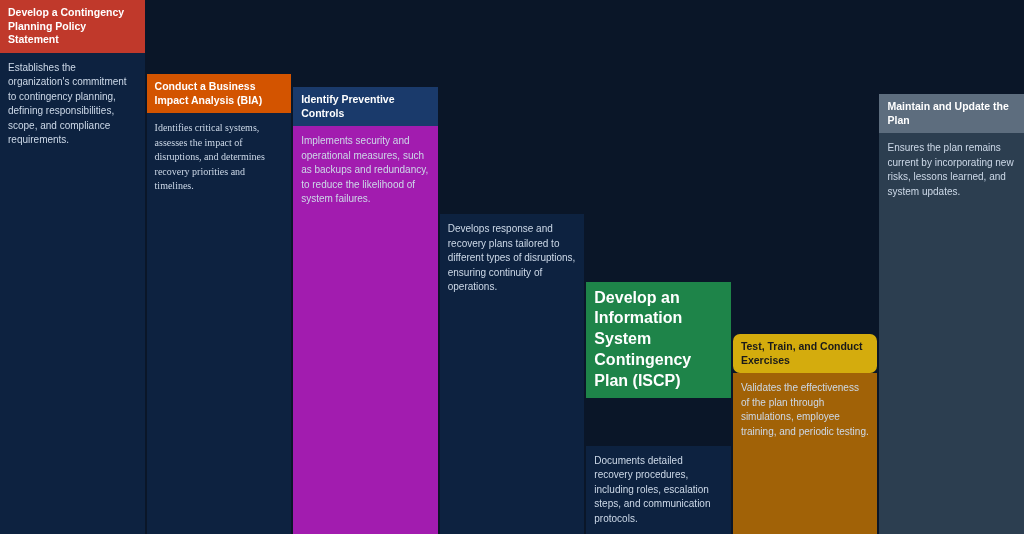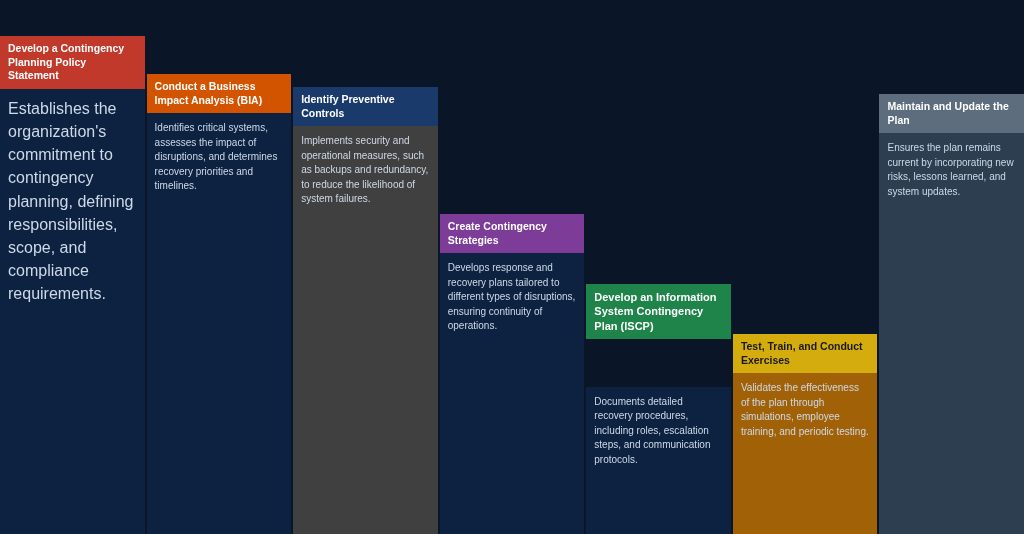--- a/index.html
+++ b/index.html
@@ -60,21 +60,21 @@
     
     .col-4 { height: 320px; }
     .col-4 .step-header { background-color: #6c3483; }
 
     
     .col-5 { height: 250px; }
     .col-5 .step-header { background-color: #1e8449; }
 
     
     .col-6 { height: 200px; }
-    .col-6 .step-header { background-color: #d4ac0d; color: #1a1a1a; }
+    .col-6 .step-header { background-color: #d4ac0d; color: #1a1a1a; border-radius: 7px; }
 
     
     .col-7 { height: 534px; background-color: #2c3e50; }
     .col-7 .step-header { background-color: #5d6d7e; }
 
     .col-7 .step-header {
       background-color: #5d6d7e;
     }
 
     .col-7 .step-body {
@@ -87,50 +87,49 @@
       flex-direction: column;
     }
   </style>
 </head>
 <body>
 
 <div class="chart-container">
 
   <div class="step-col col-1" style="height:534px; display:flex; flex-direction:column; justify-content:flex-end;">
     <div style="display:flex; flex-direction:column; height:100%;">
-      <div class="step-header" style="background-color:#c0392b; padding:6px 8px; font-size:10.5px; font-weight:bold; color:#fff; line-height:1.3;margin-top:36px;">Develop a Contingency Planning Policy Statement</div>
-      <div class="step-body" style="background-color:#0d2240; padding:8px; font-size:16px; color:#cdd9e8; line-height:1.45; flex:1;">Establishes the organization's commitment to contingency planning, defining responsibilities, scope, and compliance requirements.</div>
+      <div class="step-header" style="background-color:#c0392b; padding:6px 8px; font-size:10.5px; font-weight:bold; color:#fff; line-height:1.3;">Develop a Contingency Planning Policy Statement</div>
+      <div class="step-body" style="background-color:#0d2240; padding:8px; font-size:10px; color:#cdd9e8; line-height:1.45; flex:1;">Establishes the organization's commitment to contingency planning, defining responsibilities, scope, and compliance requirements.</div>
     </div>
   </div>
 
   <div style="width:2px; background:#0a1628; height:534px;"></div>
 
   <div class="step-col col-2" style="height:460px; display:flex; flex-direction:column;">
     <div class="step-header" style="background-color:#d35400; padding:6px 8px; font-size:10.5px; font-weight:bold; color:#fff; line-height:1.3;">Conduct a Business Impact Analysis (BIA)</div>
-    <div class="step-body" style="background-color:#0d2240; padding:8px; font-size:10px; color:#cdd9e8; line-height:1.45; flex:1;">Identifies critical systems, assesses the impact of disruptions, and determines recovery priorities and timelines.</div>
+    <div class="step-body" style="background-color:#0d2240; padding:8px; font-size:10px; color:#cdd9e8; line-height:1.45; flex:1;font-family:Liberation Serif, serif;">Identifies critical systems, assesses the impact of disruptions, and determines recovery priorities and timelines.</div>
   </div>
 
   <div style="width:2px; background:#0a1628; height:534px;"></div>
 
   <div class="step-col col-3" style="height:447px; display:flex; flex-direction:column;">
     <div class="step-header" style="background-color:#1a3a6b; padding:6px 8px; font-size:10.5px; font-weight:bold; color:#fff; line-height:1.3;">Identify Preventive Controls</div>
-    <div class="step-body" style="background-color:#404040; padding:8px; font-size:10px; color:#cdd9e8; line-height:1.45; flex:1;">Implements security and operational measures, such as backups and redundancy, to reduce the likelihood of system failures.</div>
+    <div class="step-body" style="background-color:#a21caf; padding:8px; font-size:10px; color:#cdd9e8; line-height:1.45; flex:1;">Implements security and operational measures, such as backups and redundancy, to reduce the likelihood of system failures.</div>
   </div>
 
   <div style="width:2px; background:#0a1628; height:534px;"></div>
 
   <div class="step-col col-4" style="height:320px; display:flex; flex-direction:column;">
-    <div class="step-header" style="background-color:#7d3c98; padding:6px 8px; font-size:10.5px; font-weight:bold; color:#fff; line-height:1.3;">Create Contingency Strategies</div>
     <div class="step-body" style="background-color:#0d2240; padding:8px; font-size:10px; color:#cdd9e8; line-height:1.45; flex:1;">Develops response and recovery plans tailored to different types of disruptions, ensuring continuity of operations.</div>
   </div>
 
   <div style="width:2px; background:#0a1628; height:534px;"></div>
 
   <div class="step-col col-5" style="height:250px; display:flex; flex-direction:column;">
-    <div class="step-header" style="background-color:#1e8449; padding:6px 8px; font-size:11px; font-weight:bold; color:#fff; line-height:1.3;">Develop an Information System Contingency Plan (ISCP)</div>
+    <div class="step-header" style="background-color:#1e8449; padding:6px 8px; font-size:16px; font-weight:bold; color:#fff; line-height:1.3;">Develop an Information System Contingency Plan (ISCP)</div>
     <div class="step-body" style="background-color:#0d2240; padding:8px; font-size:10px; color:#cdd9e8; line-height:1.45; flex:1;margin-top:48px;">Documents detailed recovery procedures, including roles, escalation steps, and communication protocols.</div>
   </div>
 
   <div style="width:2px; background:#0a1628; height:534px;"></div>
 
   <div class="step-col col-6" style="height:200px; display:flex; flex-direction:column;">
     <div class="step-header" style="background-color:#d4ac0d; padding:6px 8px; font-size:10.5px; font-weight:bold; color:#1a1a1a; line-height:1.3;">Test, Train, and Conduct Exercises</div>
     <div class="step-body" style="background-color:#a16207; padding:8px; font-size:10px; color:#cdd9e8; line-height:1.45; flex:1;">Validates the effectiveness of the plan through simulations, employee training, and periodic testing.</div>
   </div>
 

